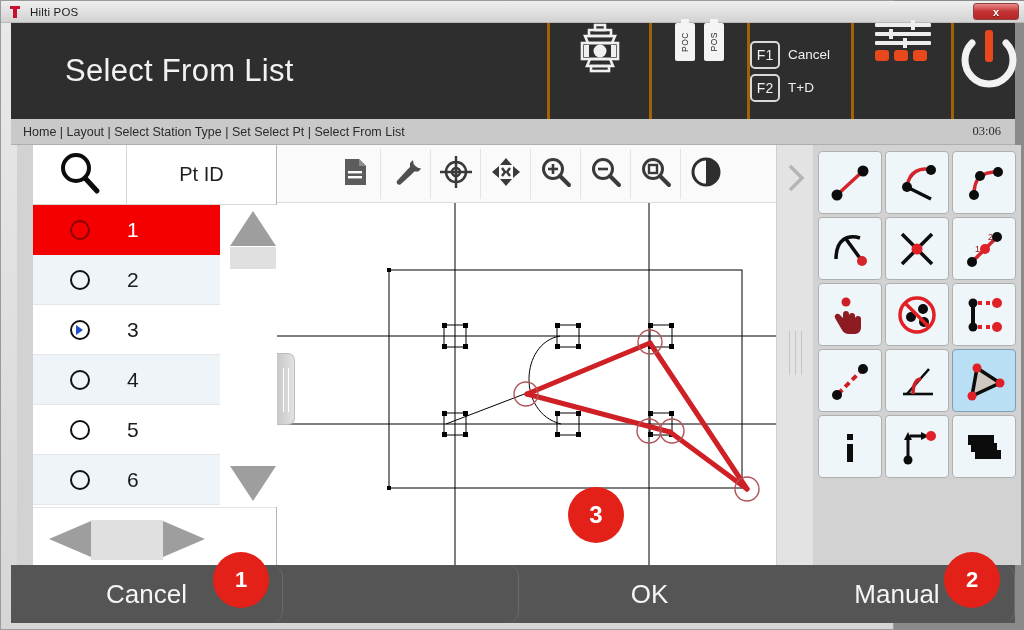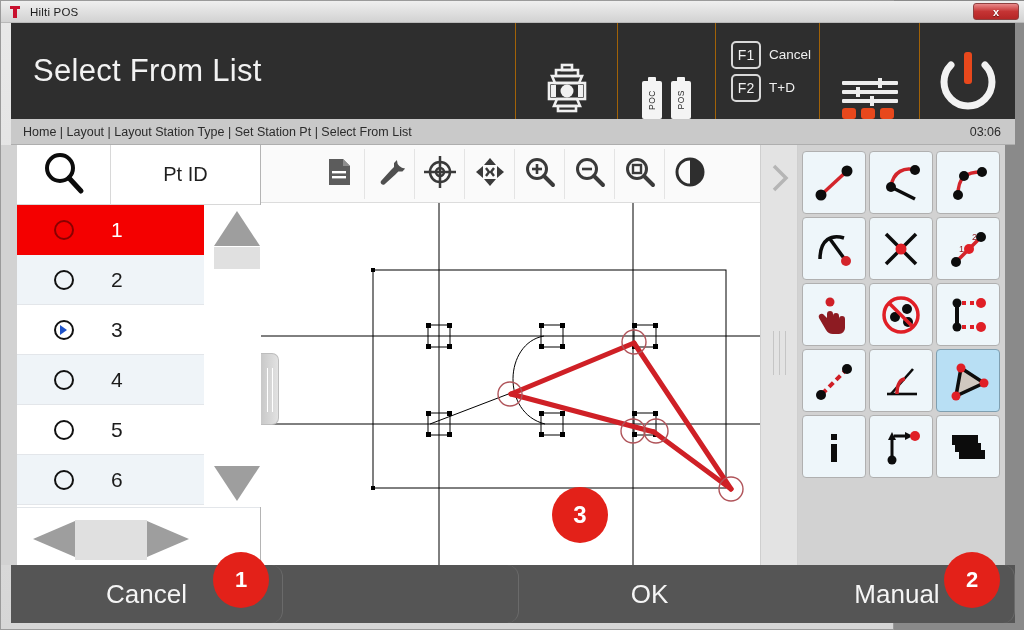--- a/index.html
+++ b/index.html
@@ -38,24 +38,25 @@
 
   
   #header {
     position: absolute; left: 10px; top: 22px; width: 1004px; height: 96px;
     background: #2e2e2e; display: flex; align-items: stretch;
   }
   #page-title {
     flex: 0 0 504px; display: flex; align-items: center;
     padding-left: 22px; color: #f2f2f2; font-size: 31px; font-weight: 300;
     letter-spacing: .3px;
+    margin-left: 32px;
   }
   .hdr-cell {
-    border-left: 1px solid #a16207;
-    display: flex; align-items: flex-end; justify-content: center;
+    border-left: 3px solid #a16207;
+    display: flex; align-items: flex-start; justify-content: center;
   }
   #hdr-instrument { flex: 0 0 102px; }
   #hdr-battery    { flex: 0 0 98px; }
   #hdr-fkeys      { flex: 0 0 104px; flex-direction: column; justify-content: center; gap: 5px; }
   #hdr-settings   { flex: 0 0 100px; }
   #hdr-power      { flex: 1 1 auto; }
 
   .fkey-row { display: flex; align-items: center; gap: 8px; width: 88px; }
   .fkey-box {
     width: 30px; height: 28px; border: 2px solid #d9d9d9; border-radius: 5px;
@@ -83,25 +84,25 @@
   .sl-dot { width: 14px; height: 11px; background: #e8481c; border-radius: 3px; }
 
   
   #breadcrumb {
     position: absolute; left: 10px; top: 118px; width: 1004px; height: 26px;
     background: #c9c9c9; border-bottom: 1px solid #aeaeae;
     display: flex; align-items: center; justify-content: space-between;
     padding: 0 14px 0 12px;
   }
   #breadcrumb .crumbs { font-size: 12.5px; color: #2b2b2b; }
-  #breadcrumb .clock  { font-size: 12.5px; color: #2b2b2b; }
+  #breadcrumb .clock  { font-size: 12.5px; color: #2b2b2b; font-family: Liberation Serif, serif; }
 
   
   #body {
-    position: absolute; left: 0; top: 144px; width: 1004px; height: 420px;
+    position: absolute; left: 16px; top: 144px; width: 1004px; height: 420px;
     background: #d2d2d2; display: flex; padding-left: 16px;
   }
 
   
   #listpanel {
     width: 244px; background: #fff; border-right: 1px solid #b4b4b4;
     display: flex; flex-direction: column; position: relative;
   }
   #list-head { height: 60px; display: flex; border-bottom: 1px solid #d8d8d8; }
   #search-cell {
@@ -323,21 +324,21 @@
       <span>
         <svg width="70" height="70" viewBox="0 0 70 70">
           <path d="M18 20 A24 24 0 1 0 52 20" fill="none" stroke="#f2f2f2" stroke-width="7" stroke-linecap="round"></path>
           <rect x="31" y="7" width="8" height="32" rx="3" fill="#e8481c"></rect>
         </svg>
       </span>
     </div>
   </div>
 
   <div id="breadcrumb">
-    <div class="crumbs">Home | Layout | Layout Station Type | Set Station Pt | Select From List</div>
+    <div class="crumbs">Home | Layout | Select Station Type | Set Select Pt | Select From List</div>
     <div class="clock">03:06</div>
   </div>
 
   <div id="body">
 
     <div id="listpanel">
       <div id="list-head">
         <div id="search-cell">
           <span>
             <svg width="46" height="46" viewBox="0 0 46 46">

